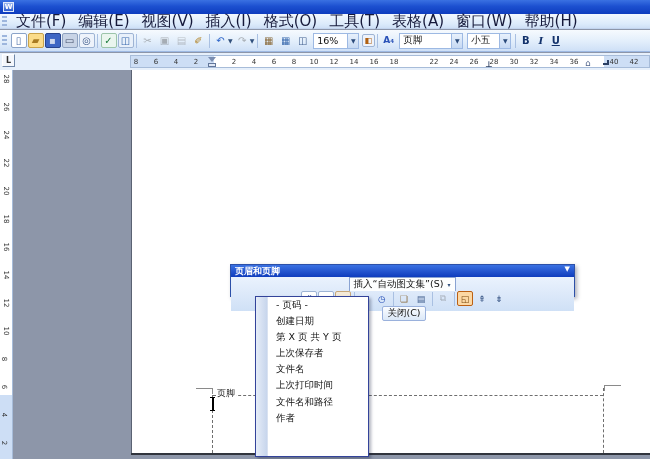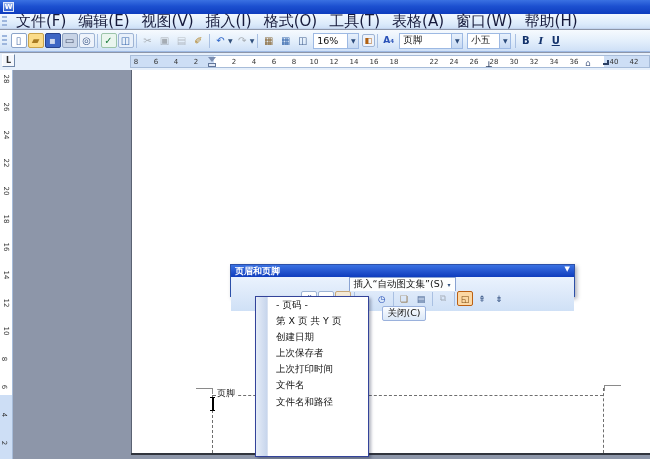--- a/index.html
+++ b/index.html
@@ -232,20 +232,21 @@
     <div class="hf-close">
         <span>关闭(C)</span>
       </div>
   </div>
 </div>
 
 <div class="atmenu">
   <div class="strip"></div>
   <div id="at-items">
       <div class="at-item">- 页码 -</div>
+      <div class="at-item">创建日期</div>
       <div class="at-item">第 X 页 共 Y 页</div>
-      <div class="at-item">创建日期</div>
       <div class="at-item">上次保存者</div>
+      <div class="at-item">文件名</div>
       <div class="at-item">上次打印时间</div>
-      <div class="at-item">文件名</div>
       <div class="at-item">文件名和路径</div>
+      <div class="at-item">作者</div>
     </div>
 </div>
 
 </body></html>

